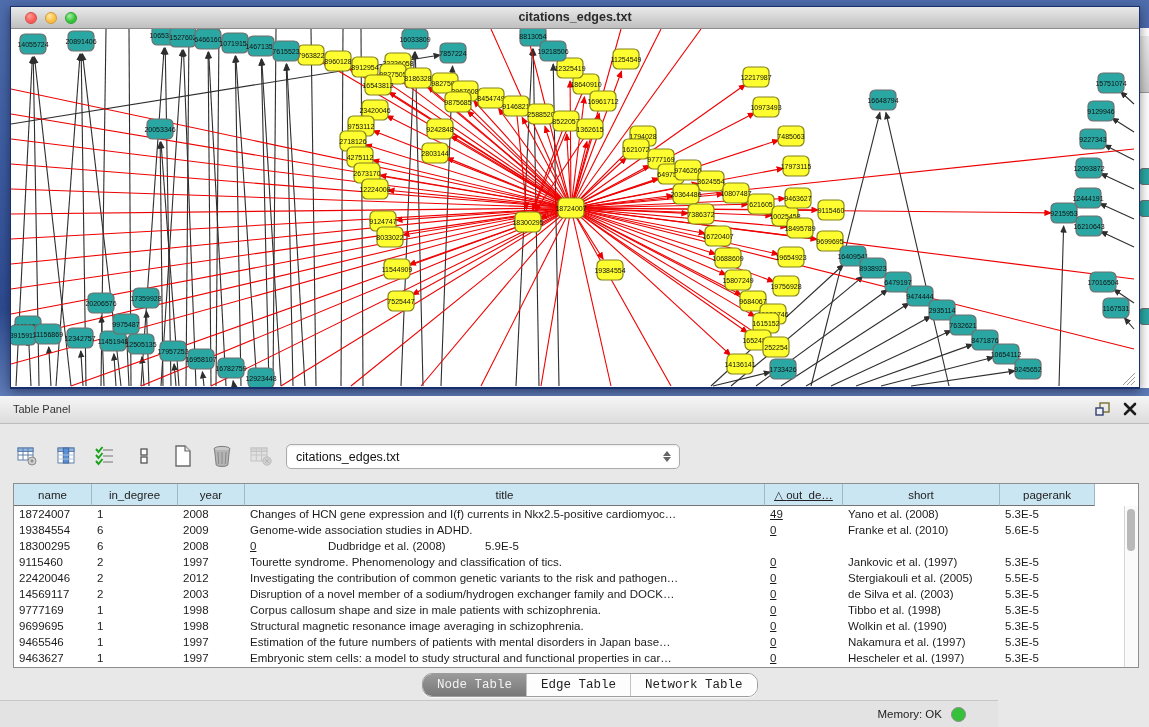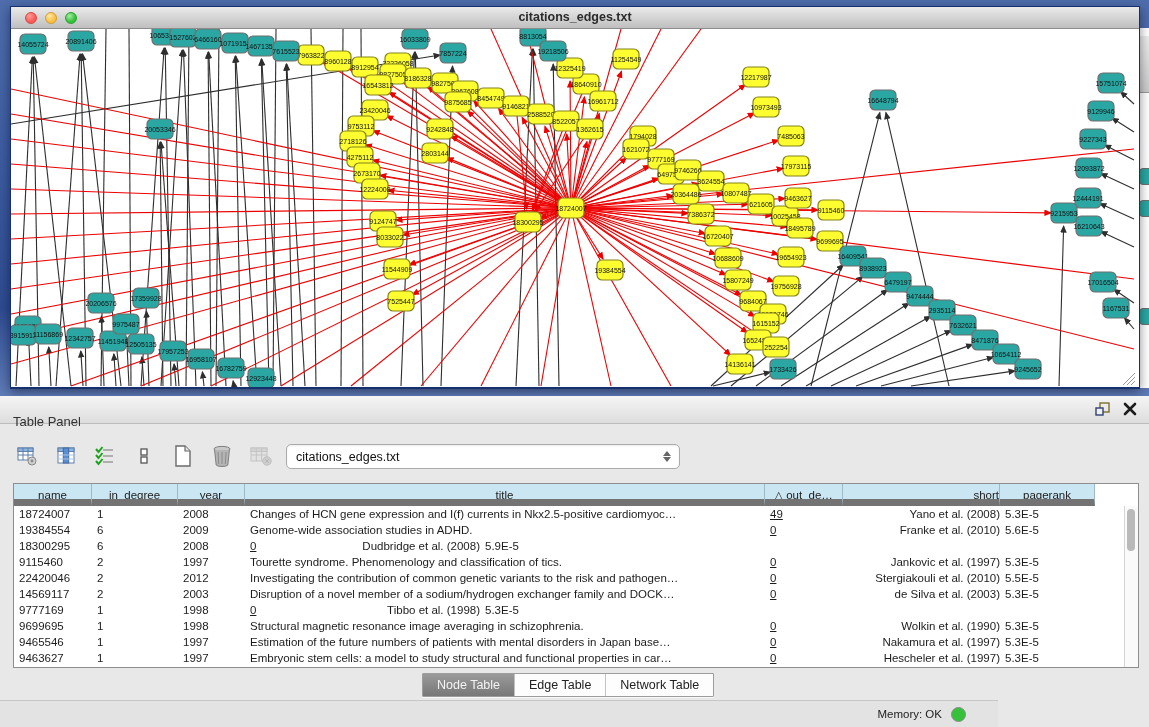--- a/index.html
+++ b/index.html
@@ -17,44 +17,44 @@
   .lights{position:absolute;left:14px;top:4.5px;display:flex;gap:8px;}
   .light{width:12px;height:12px;border-radius:50%;box-sizing:border-box;}
   .light.red{background:radial-gradient(circle at 35% 30%,#ff9d98,#fc5b57 60%);border:1px solid #d34b43;}
   .light.yellow{background:radial-gradient(circle at 35% 30%,#ffe9a8,#fdbe41 60%);border:1px solid #cf9d34;}
   .light.green{background:radial-gradient(circle at 35% 30%,#a6eea4,#35c23a 60%);border:1px solid #2aa22f;}
   .canvas-wrap{position:relative;width:1126px;height:356px;background:#fff;}
   svg text{pointer-events:none;}
   
   .table-panel{position:absolute;left:0;top:396px;width:1149px;height:331px;background:#e8e8e8;}
   .panel-header{height:27px;background:linear-gradient(#f5f5f5,#dddddd);border-bottom:1px solid #bcbcbc;position:relative;}
-  .panel-header .ptitle{position:absolute;left:13px;line-height:27px;font-size:13px;color:#333;margin-top:12px;}
+  .panel-header .ptitle{position:absolute;left:13px;line-height:27px;font-size:11px;color:#333;}
   .ph-icons{position:absolute;right:12px;top:5px;display:flex;gap:12px;align-items:center;}
   .toolbar{position:absolute;left:14px;top:45px;height:30px;display:flex;align-items:center;gap:13px;}
   .tbtn{width:26px;height:26px;display:flex;align-items:center;justify-content:center;}
   .fx{font-family:"Liberation Serif","DejaVu Serif",serif;font-style:italic;font-weight:bold;font-size:15px;color:#111;}
   .combo{position:absolute;left:286px;top:48px;width:392px;height:23px;background:#fff;border:1px solid #ababab;border-radius:5px;box-shadow:inset 0 1px 2px rgba(0,0,0,.08);display:flex;align-items:center;}
   .combo .cval{flex:1;font-size:12.5px;color:#111;padding-left:9px;}
   .combo .spin{width:16px;display:flex;flex-direction:column;align-items:center;gap:1px;margin-right:4px;}
   .combo .spin i{width:0;height:0;border-left:4px solid transparent;border-right:4px solid transparent;}
   .combo .spin .up{border-bottom:5px solid #666;}
   .combo .spin .dn{border-top:5px solid #666;}
   
   .grid{position:absolute;left:13px;top:87px;width:1126px;height:185px;background:#fff;border:1px solid #8e8e8e;box-sizing:border-box;display:flex;flex-direction:column;}
   .thead{display:flex;height:22px;flex:none;}
-  .th{background:#cbe6f3;border-right:1px solid #9fb9c6;border-bottom:7px solid #737373;box-sizing:border-box;font-size:11.5px;color:#222;text-align:center;line-height:22px;white-space:nowrap;overflow:hidden;}
+  .th{background:#cbe6f3;border-right:1px solid #9fb9c6;border-bottom:1px solid #737373;box-sizing:border-box;font-size:11.5px;color:#222;text-align:center;line-height:22px;white-space:nowrap;overflow:hidden;}
   .th.filler{background:#fff;border-right:none;border-bottom:none;flex:1;}
   .tbody{position:relative;flex:1;overflow:hidden;}
   .tr{display:flex;height:16px;}
   .td{font-size:11.5px;color:#1c1c1c;line-height:16px;white-space:nowrap;overflow:hidden;box-sizing:border-box;padding-left:5px;}
-  .c0{width:78px;}.c1{width:86px;}.c2{width:67px;}.c3{width:520px;}.c4{width:78px;text-decoration:underline;}.c5{width:157px;text-align:right;}.c6{width:95px;}
+  .c0{width:78px;}.c1{width:86px;}.c2{width:67px;}.c3{width:520px;}.c4{width:78px;text-decoration:underline;}.c5{width:157px;}.c6{width:95px;}
   .vscroll{position:absolute;right:0;top:0;width:13px;height:100%;background:#fafafa;border-left:1px solid #d5d5d5;}
   .vthumb{position:absolute;left:2px;top:3px;width:8px;height:42px;border-radius:4px;background:#b9b9b9;}
   
-  .segtabs{position:absolute;left:422px;top:277px;height:22px;display:flex;border:1px solid #9d9d9d;border-radius:1px;overflow:hidden;background:#ffffff;box-shadow:0 1px 0 rgba(255,255,255,.7);}
+  .segtabs{position:absolute;left:422px;top:277px;height:22px;display:flex;border:1px solid #9d9d9d;border-radius:10px;overflow:hidden;background:#ffffff;box-shadow:0 1px 0 rgba(255,255,255,.7);font-family:Liberation Mono, monospace;}
   .seg{padding:0 14px;font-size:12.5px;line-height:22px;color:#222;background:#fdfdfd;border-right:1px solid #c2c2c2;}
   .seg:last-child{border-right:none;}
   .seg.sel{background:linear-gradient(#9a9a9a,#787878);color:#f3f3f3;}
   
   .statusbar{position:absolute;left:0;top:304px;width:998px;height:27px;background:#e3e3e3;border-top:1px solid #c6c6c6;}
   .mem{position:absolute;right:56px;line-height:27px;font-size:11.5px;color:#222;}
   .memdot{position:absolute;right:32px;top:6px;width:15px;height:15px;border-radius:50%;border:1px solid #8b8b8b;box-sizing:border-box;}
 </style>
 </head>
 <body>
@@ -823,36 +823,37 @@
           <div class="td c4">0</div>
           <div class="td c5">Jankovic et al. (1997)</div>
           <div class="td c6">5.3E-5</div>
         </div>
         <div class="tr">
           <div class="td c0">22420046</div>
           <div class="td c1">2</div>
           <div class="td c2">2012</div>
           <div class="td c3">Investigating the contribution of common genetic variants to the risk and pathogen…</div>
           <div class="td c4">0</div>
-          <div class="td c5">Stergiakouli et al. (2010)</div>
+          <div class="td c5">Stergiakouli et al. (2005)</div>
           <div class="td c6">5.5E-5</div>
         </div>
         <div class="tr">
           <div class="td c0">14569117</div>
           <div class="td c1">2</div>
           <div class="td c2">2003</div>
           <div class="td c3">Disruption of a novel member of a sodium/hydrogen exchanger family and DOCK…</div>
           <div class="td c4">0</div>
           <div class="td c5">de Silva et al. (2003)</div>
           <div class="td c6">5.3E-5</div>
         </div>
         <div class="tr">
           <div class="td c0">9777169</div>
           <div class="td c1">1</div>
           <div class="td c2">1998</div>
+          <div class="td c3">Corpus callosum shape and size in male patients with schizophrenia.</div>
           <div class="td c4">0</div>
           <div class="td c5">Tibbo et al. (1998)</div>
           <div class="td c6">5.3E-5</div>
         </div>
         <div class="tr">
           <div class="td c0">9699695</div>
           <div class="td c1">1</div>
           <div class="td c2">1998</div>
           <div class="td c3">Structural magnetic resonance image averaging in schizophrenia.</div>
           <div class="td c4">0</div>

